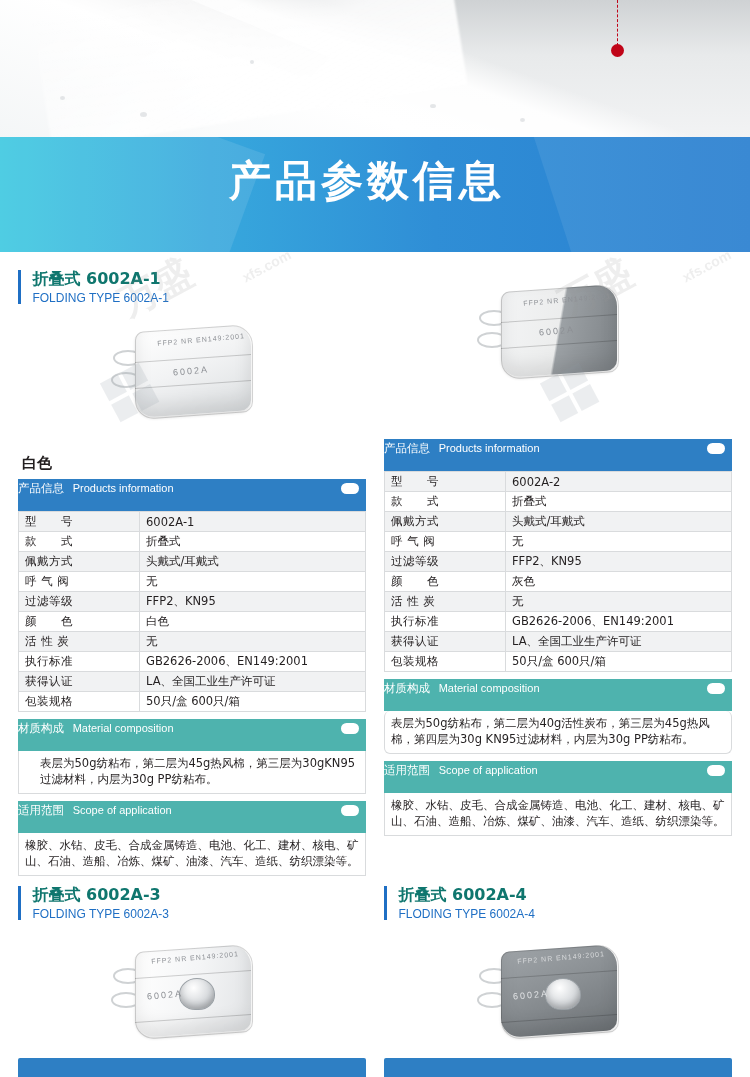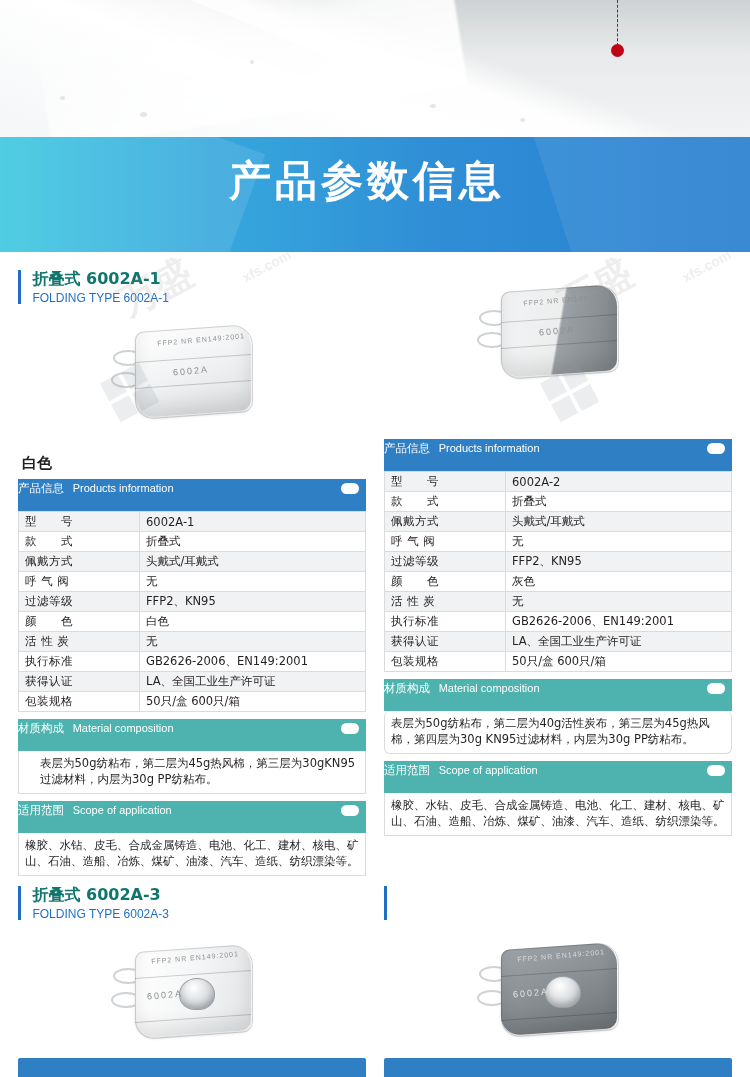--- a/index.html
+++ b/index.html
@@ -429,20 +429,24 @@
           <div class="valve"></div>
           <div class="label" style="left:30px;top:56px;font-size:9px;letter-spacing:2px;">6002A</div>
         </div>
       </div>
     </div>
   </div>
 
   <div class="card">
     <div class="card-head">
       <span class="bar"></span>
+      <span class="txts">
+        <span class="name-cn">折叠式  6002A-4</span><br>
+        <span class="name-en">FLODING TYPE 6002A-4</span>
+      </span>
     </div>
     <div class="mask-area" style="height:150px;">
       <div class="mask-wrap" style="top:8px;">
         <div class="mask m-gray">
           <div class="strap" style="left:-4px;top:34px;"></div>
           <div class="strap" style="left:-6px;top:58px;"></div>
           <div class="body"></div>
           <div class="edge"></div>
           <div class="fold" style="top:40px;"></div>
           <div class="fold" style="top:84px;"></div>

